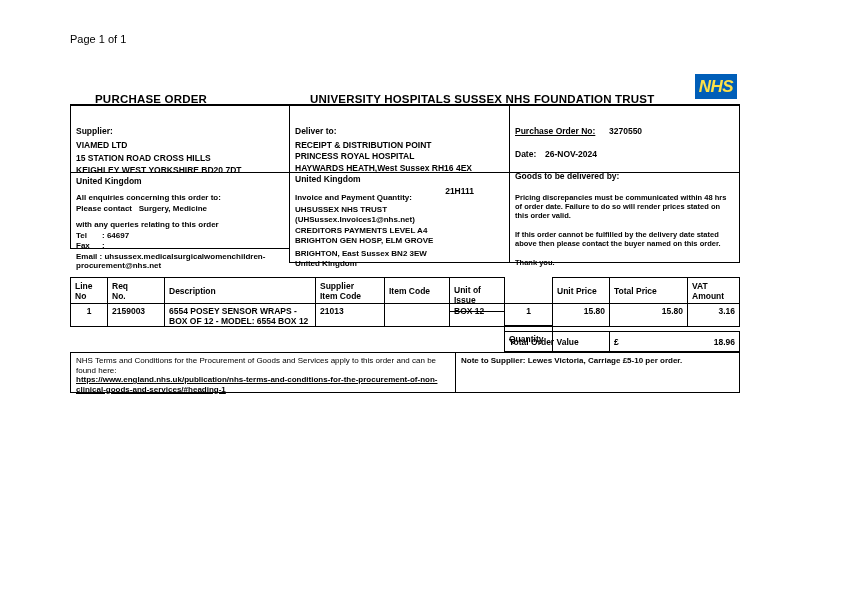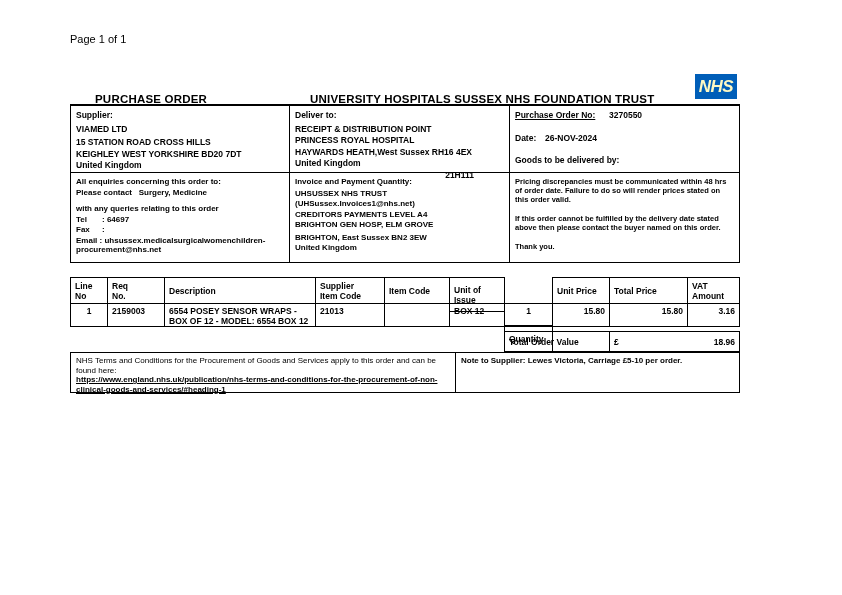--- a/index.html
+++ b/index.html
@@ -3,28 +3,28 @@
 <meta charset="utf-8">
 <style>
   html,body { margin:0; padding:0; background:#e8e8e8; }
   .page {
     position:relative; width:842px; height:595px; margin:0 auto;
     background:#ffffff; color:#000;
     font-family:"Liberation Sans", sans-serif;
     overflow:hidden;
   }
   .abs { position:absolute; box-sizing:border-box; }
-  .box { position:absolute; box-sizing:border-box; border:1.5px solid #000; padding:4px 5px; font-size:8.5px; font-weight:bold; line-height:10.5px; }
+  .box { position:absolute; box-sizing:border-box; border:1.5px solid #000; padding:20px 5px; font-size:8.5px; font-weight:bold; line-height:10.5px; }
   .line { margin:0 0 1px 0; }
   .pre { white-space:pre-wrap; }
   .page-label { font-size:11px; font-weight:normal; }
   .doc-title { font-size:11.5px; font-weight:bold; letter-spacing:0.2px;padding-left:20px; }
   .rule { position:absolute; background:#000; }
   .nhs-logo { position:absolute; display:flex; align-items:center; justify-content:center; }
-  .nhs-logo span { color:#fef9c3; font-style:italic; font-weight:bold; font-size:17px; letter-spacing:-0.5px; }
+  .nhs-logo span { color:#fde047; font-style:italic; font-weight:bold; font-size:17px; letter-spacing:-0.5px; }
   .cell { position:absolute; box-sizing:border-box; border:1.5px solid #000; font-size:8.5px; font-weight:bold; }
   .th { display:flex; align-items:center; padding:2px 4px; white-space:pre-line; line-height:10px; }
   .td { padding:2px 4px; line-height:10px; }
   .tc { text-align:center; }
   .tr { text-align:right; }
   .label-col { display:inline-block; }
   .terms { font-weight:normal; font-size:8px; line-height:9.5px; }
   .terms-url { font-weight:bold; text-decoration:underline; overflow-wrap:break-word; color:#000; }
   .small-bold { font-size:8px; line-height:9.5px; }
   .gap6 { height:6px; }
@@ -65,21 +65,21 @@
   <div class="box" style="left:509px; top:105px; width:231px; height:68px;">
     <div class="line" style="margin-bottom:12px;">
       <span class="label-col" style="width:94px;text-decoration:underline;">Purchase Order No:</span><span>3270550</span>
     </div>
     <div class="line" style="margin-bottom:12px;">
       <span class="label-col" style="width:30px;">Date:</span><span>26-NOV-2024</span>
     </div>
     <div class="line">Goods to be delivered by:</div>
   </div>
 
-  <div class="box small-bold" style="left:70px; top:172px; width:220px; height:91px;">
+  <div class="box small-bold" style="left:70px; top:172px; width:220px; height:77px;">
     <div class="line">All enquiries concerning this order to:</div>
     <div class="line pre">Please contact   Surgery, Medicine</div>
     <div class="gap6"></div>
     <div class="line">with any queries relating to this order</div>
     <div class="line">
       <span class="label-col" style="width:26px;">Tel</span><span>: 64697</span>
     </div>
     <div class="line">
       <span class="label-col" style="width:26px;">Fax</span><span>:</span>
     </div>

